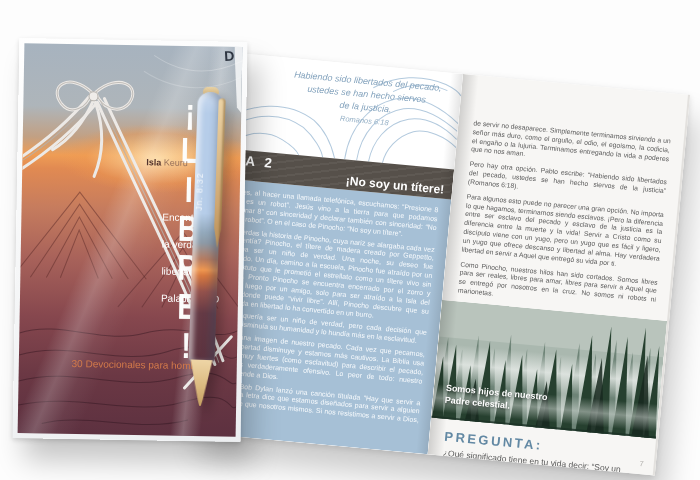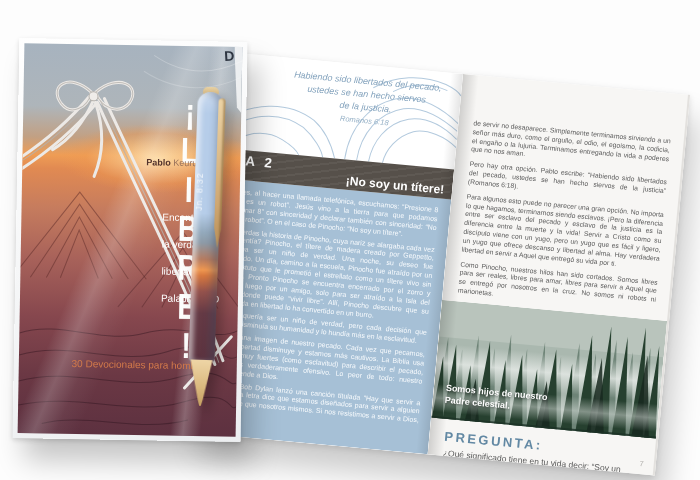--- a/index.html
+++ b/index.html
@@ -271,21 +271,21 @@
         <span>¡</span>
         <span>L</span>
         <span>I</span>
         <span>B</span>
         <span>R</span>
         <span>E</span>
         <span>!</span>
       </div>
 
       <div class="author">
-        <b>Pablo</b>&nbsp;<i>Keuru</i>
+        <b>Isla</b>&nbsp;<i>Keuru</i>
       </div>
 
       <div class="subtitle">
         <span>Encontran</span>
         <span>la verdadera</span>
         <span>libertad en l</span>
         <span>Palabra de D</span>
       </div>
 
       <div class="tagline">30 Devocionales para hombres</div>

